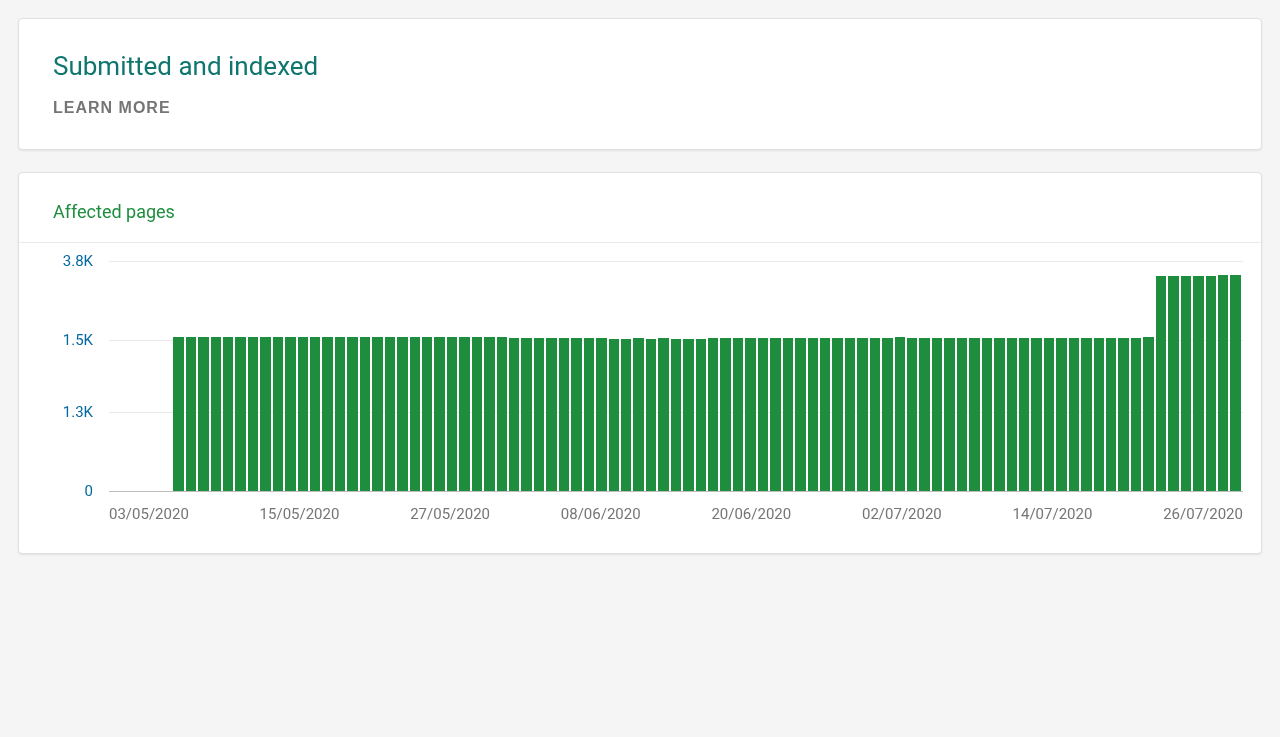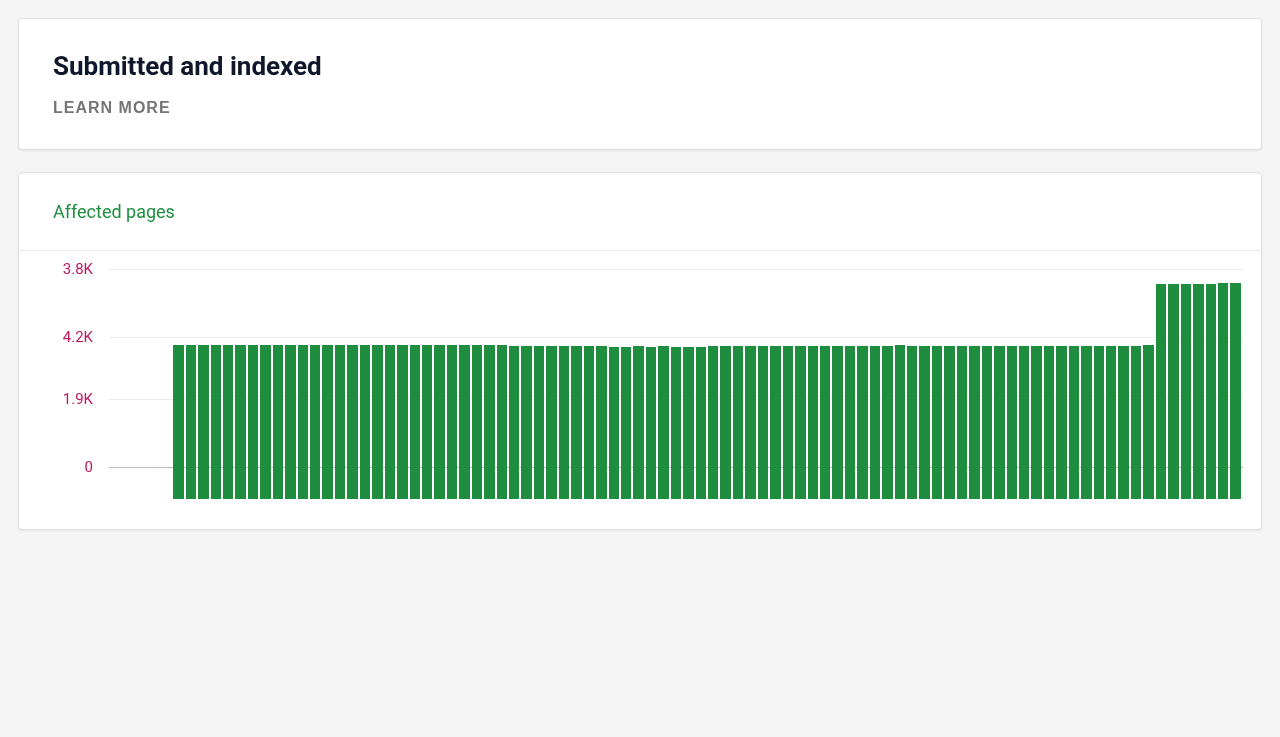--- a/index.html
+++ b/index.html
@@ -12,22 +12,22 @@
     .card {
       background: #fff;
       border: 1px solid #e0e0e0;
       border-radius: 4px;
       box-shadow: 0 1px 2px rgba(0,0,0,0.08);
       margin-bottom: 22px;
       padding: 32px 34px 28px 34px;
     }
     .title {
       font-size: 26px;
-      font-weight: 700;
-      color: #0f172a;
+      font-weight: 400;
+      color: #0f766e;
       margin-bottom: 14px;
     }
     .status {
       font-size: 18px;
       color: #757575;
       margin-bottom: 48px;
     }
     .learn-more {
       font-size: 16px;
       font-weight: 600;
@@ -41,21 +41,21 @@
     }
     .chart-card {
       background: #fff;
       border: 1px solid #e0e0e0;
       border-radius: 4px;
       box-shadow: 0 1px 2px rgba(0,0,0,0.08);
       padding: 0;
       overflow: hidden;
     }
     .chart-header {
-      padding: 28px 34px 18px 34px;
+      padding: 28px 34px 10px 34px;
       border-bottom: 1px solid #eaeaea;
     }
     .affected-label {
       font-size: 18px;
       color: #1e8e3e;
       margin-bottom: 10px;
     }
     .affected-value {
       font-size: 46px;
       font-weight: 400;
@@ -70,21 +70,21 @@
       position: absolute;
       left: 0;
       top: 18px;
       bottom: 62px;
       width: 84px;
     }
     .y-tick {
       position: absolute;
       right: 10px;
       font-size: 15px;
-      color: #be185d;
+      color: #0369a1;
       transform: translateY(-50%);
       text-align: right;
     }
     .gridlines {
       position: absolute;
       left: 90px;
       right: 18px;
       top: 18px;
       bottom: 62px;
     }
@@ -135,22 +135,22 @@
   <button class="learn-more">LEARN MORE</button>
 </div>
 
 <div class="chart-card">
   <div class="chart-header">
     <div class="affected-label">Affected pages</div>
   </div>
   <div class="chart-area">
     <div class="y-axis" id="y-axis">
         <div class="y-tick" style="top: 100%;">0</div>
-        <div class="y-tick" style="top: 65.7895%;">1.9K</div>
-        <div class="y-tick" style="top: 34.2105%;">4.2K</div>
+        <div class="y-tick" style="top: 65.7895%;">1.3K</div>
+        <div class="y-tick" style="top: 34.2105%;">1.5K</div>
         <div class="y-tick" style="top: 0%;">3.8K</div>
       </div>
     <div class="gridlines" id="gridlines">
         <div class="gridline baseline" style="top: 100%;"></div>
         <div class="gridline" style="top: 65.7895%;"></div>
         <div class="gridline" style="top: 34.2105%;"></div>
         <div class="gridline" style="top: 0%;"></div>
       </div>
     <div class="bars" id="bars">
         <div class="bar empty" style="height: 0%;"></div>
@@ -238,14 +238,24 @@
         <div class="bar" style="height: 66.5789%;"></div>
         <div class="bar" style="height: 66.8421%;"></div>
         <div class="bar" style="height: 93.4211%;"></div>
         <div class="bar" style="height: 93.6842%;"></div>
         <div class="bar" style="height: 93.6842%;"></div>
         <div class="bar" style="height: 93.6842%;"></div>
         <div class="bar" style="height: 93.6842%;"></div>
         <div class="bar" style="height: 93.9474%;"></div>
         <div class="bar" style="height: 93.9474%;"></div>
       </div>
+    <div class="x-axis" id="x-axis">
+        <div class="x-tick">03/05/2020</div>
+        <div class="x-tick">15/05/2020</div>
+        <div class="x-tick">27/05/2020</div>
+        <div class="x-tick">08/06/2020</div>
+        <div class="x-tick">20/06/2020</div>
+        <div class="x-tick">02/07/2020</div>
+        <div class="x-tick">14/07/2020</div>
+        <div class="x-tick">26/07/2020</div>
+      </div>
   </div>
 </div>
 
 </body></html>

